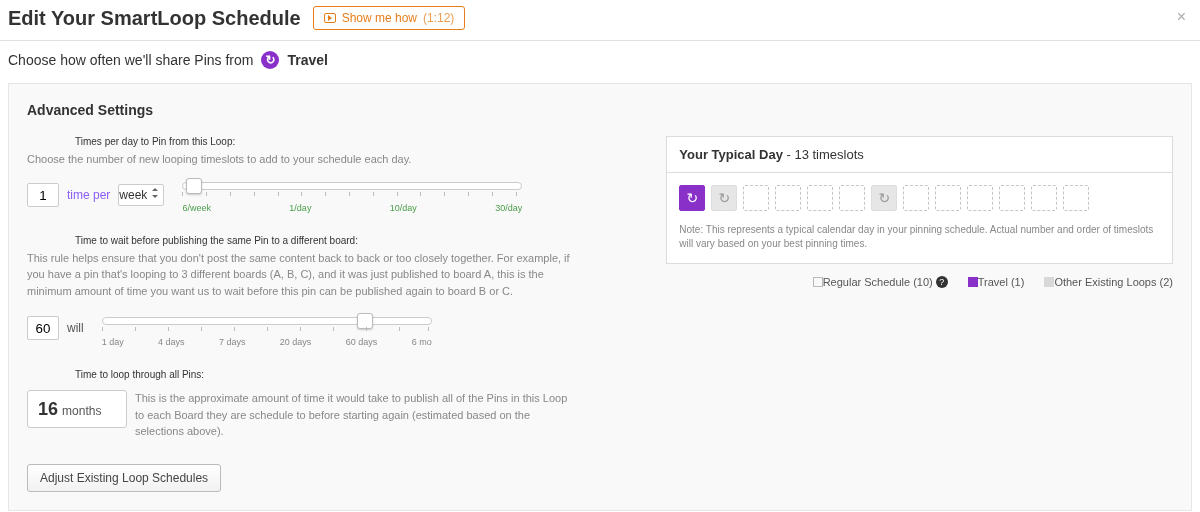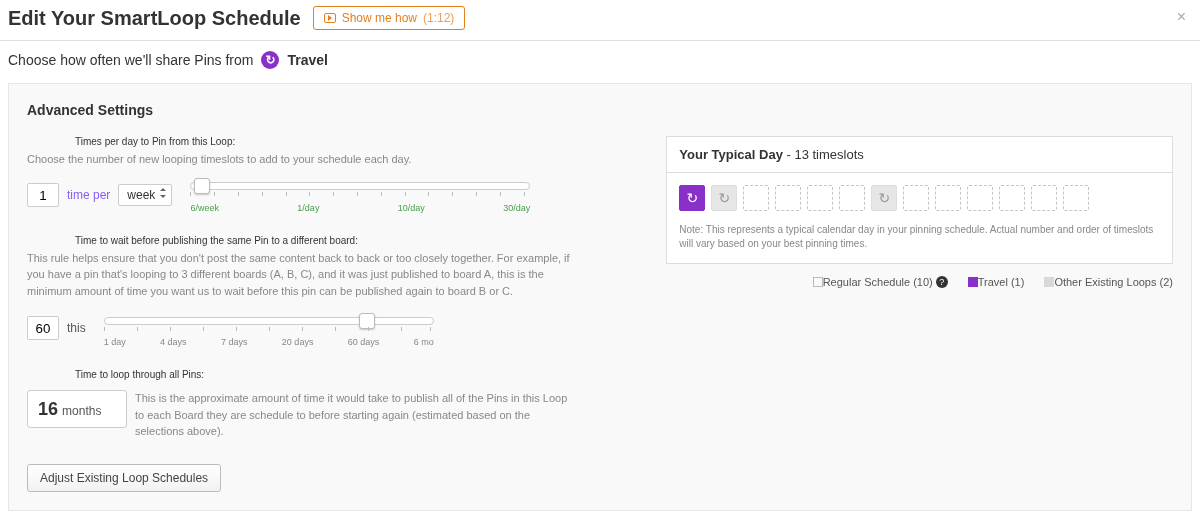--- a/index.html
+++ b/index.html
@@ -19,21 +19,21 @@
   .two-col { display: flex; gap: 20px; }
   .left { flex: 1 1 55%; }
   .right { flex: 1 1 45%; }
   .section-title { font-size: 10px; margin-top: 18px; margin-left: 48px; }
   .help { color: #888; font-size: 11px; margin-top: 4px; line-height: 1.5; max-width: 560px; }
   .row { display: flex; align-items: center; gap: 8px; margin-top: 10px; }
   .num-input { width: 32px; height: 24px; border: 1px solid #ccc; text-align: center; background: #fff; border-radius: 2px; }
   .num-input-lg { width: 100px; height: 38px; border: 1px solid #ccc; background: #fff; border-radius: 3px; display:flex; align-items: baseline; padding: 8px 10px; gap:4px;}
   .num-input-lg .val { font-size: 18px; font-weight:bold; }
   .num-input-lg .unit { font-size: 12px; color: #555; }
-  .per-select { display:inline-flex; border:1px solid #ccc; padding:3px 16px 3px 8px; background:#fff; border-radius:2px; position:relative; font-size:12px;}
+  .per-select { display:inline-flex; border:1px solid #ccc; padding:3px 16px 3px 0; background:#fff; border-radius:2px; position:relative; font-size:12px;}
   .per-select::after { content:""; position:absolute; right:5px; top:3px; border-left:3px solid transparent; border-right:3px solid transparent; border-bottom:3px solid #666;}
   .per-select::before { content:""; position:absolute; right:5px; top:10px; border-left:3px solid transparent; border-right:3px solid transparent; border-top:3px solid #666;}
   .slider-wrap { flex: 1; position: relative; padding-top:4px; }
   .slider-track { height: 8px; border: 1px solid #ccc; border-radius: 4px; background: #fff; position: relative; }
   .slider-thumb { position:absolute; top:-5px; width:16px; height:16px; border:1px solid #bbb; border-radius:3px; background:#fff; box-shadow: 0 1px 2px rgba(0,0,0,0.2); transform: translateX(-50%);}
   .ticks { display:flex; justify-content:space-between; font-size:9px; color:#888; margin-top:5px; }
   .ticks span:first-child, .ticks span:last-child, .ticks span.green { color:#4a9d4a; }
   .tickmarks { position:relative; height:6px; margin-top:2px;}
   .tickmarks span{ position:absolute; width:1px; height:4px; background:#bbb; top:0;}
   .typical { border:1px solid #dcdcdc; background:#fff; margin-top:18px;}
@@ -117,21 +117,21 @@
             <span class="green">10/day</span>
             <span class="green">30/day</span>
           </div>
         </div>
       </div>
 
       <div class="section-title" style="margin-top:22px;">Time to wait before publishing the same Pin to a different board:</div>
       <div class="help">This rule helps ensure that you don't post the same content back to back or too closely together. For example, if you have a pin that's looping to 3 different boards (A, B, C), and it was just published to board A, this is the minimum amount of time you want us to wait before this pin can be published again to board B or C.</div>
       <div class="row">
         <input class="num-input" value="60" style="">
-        <span style="font-size:12px;color:#555;">this</span>
+        <span style="font-size:12px;color:#555;">will</span>
         <div class="slider-wrap" style="max-width:330px; margin-left:10px;">
           <div class="slider-track wait-slider-track">
             <span class="slider-thumb" style="left:80%;"></span>
           </div>
           <div class="tickmarks">
             <span style="left:0%"></span>
               <span style="left:10%"></span>
               <span style="left:20%"></span>
               <span style="left:30%"></span>
               <span style="left:40%"></span>

